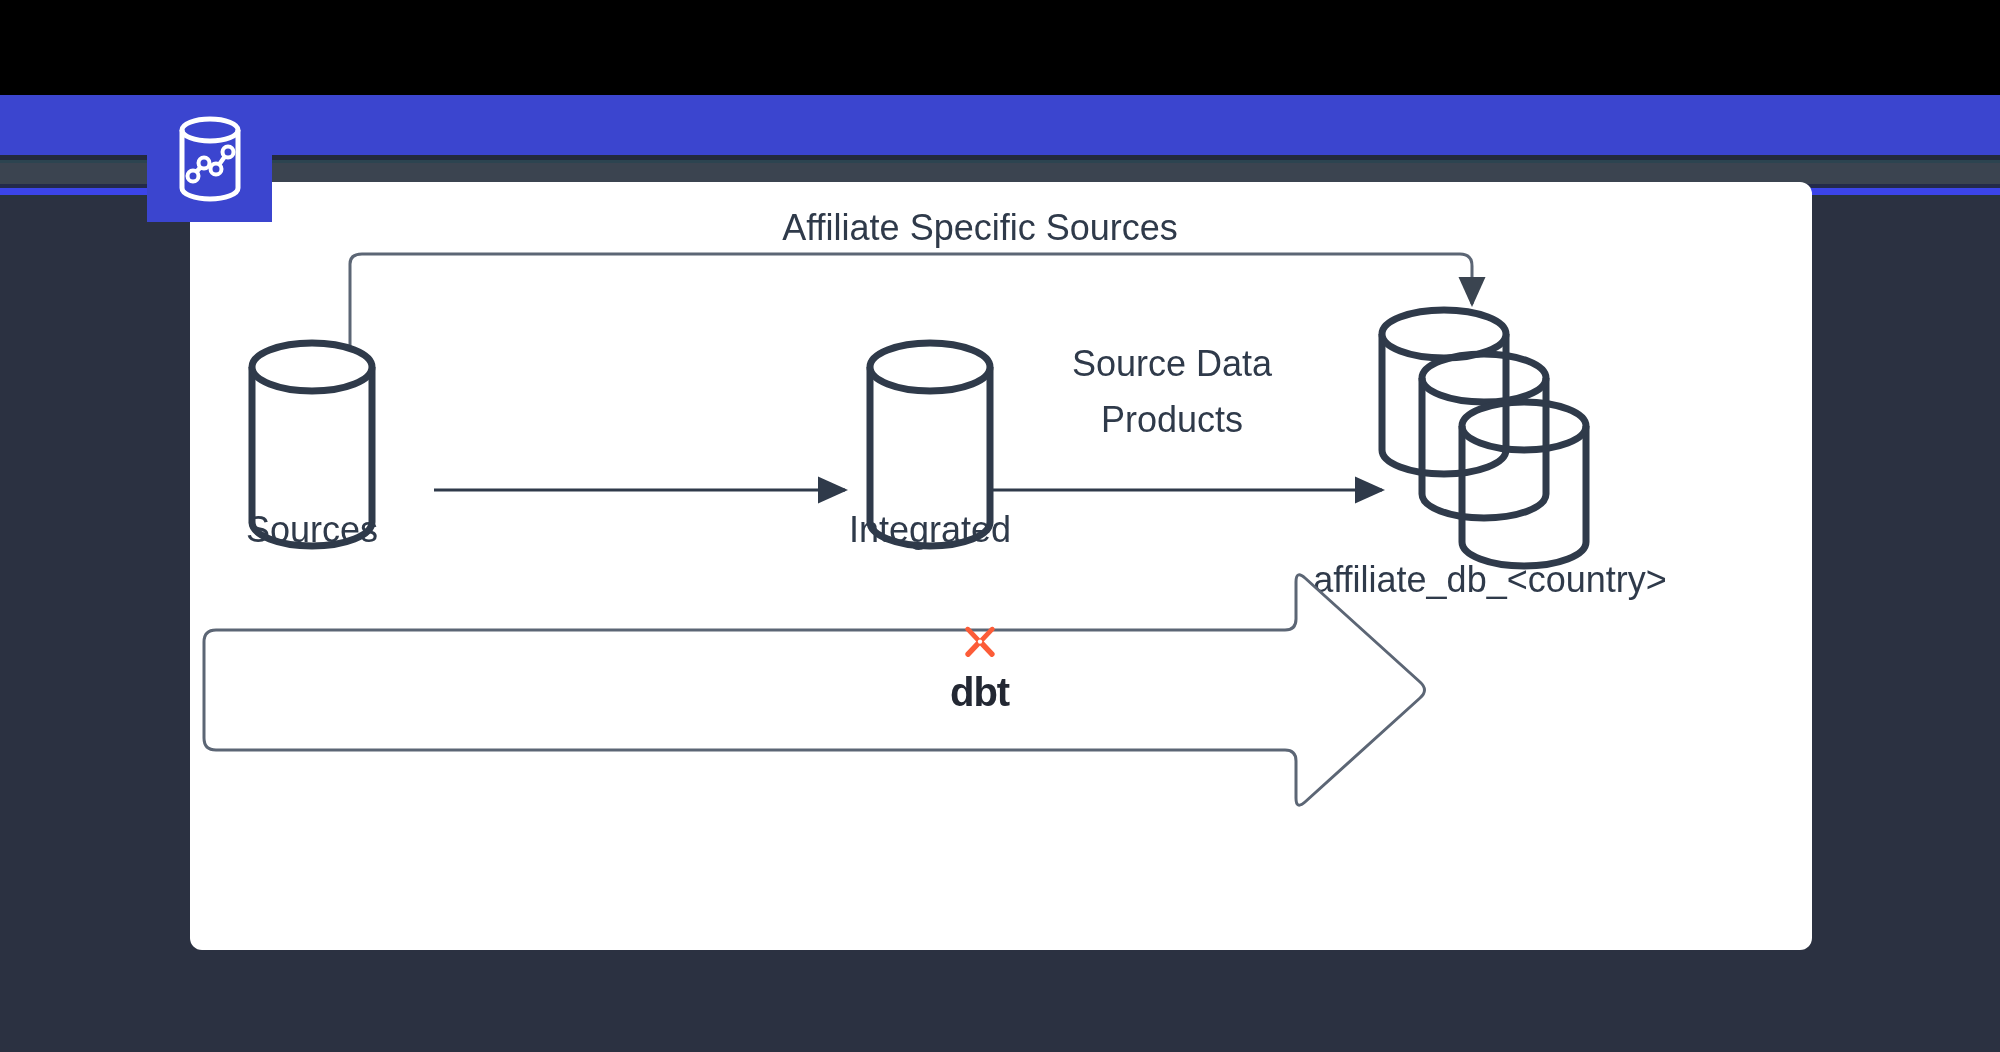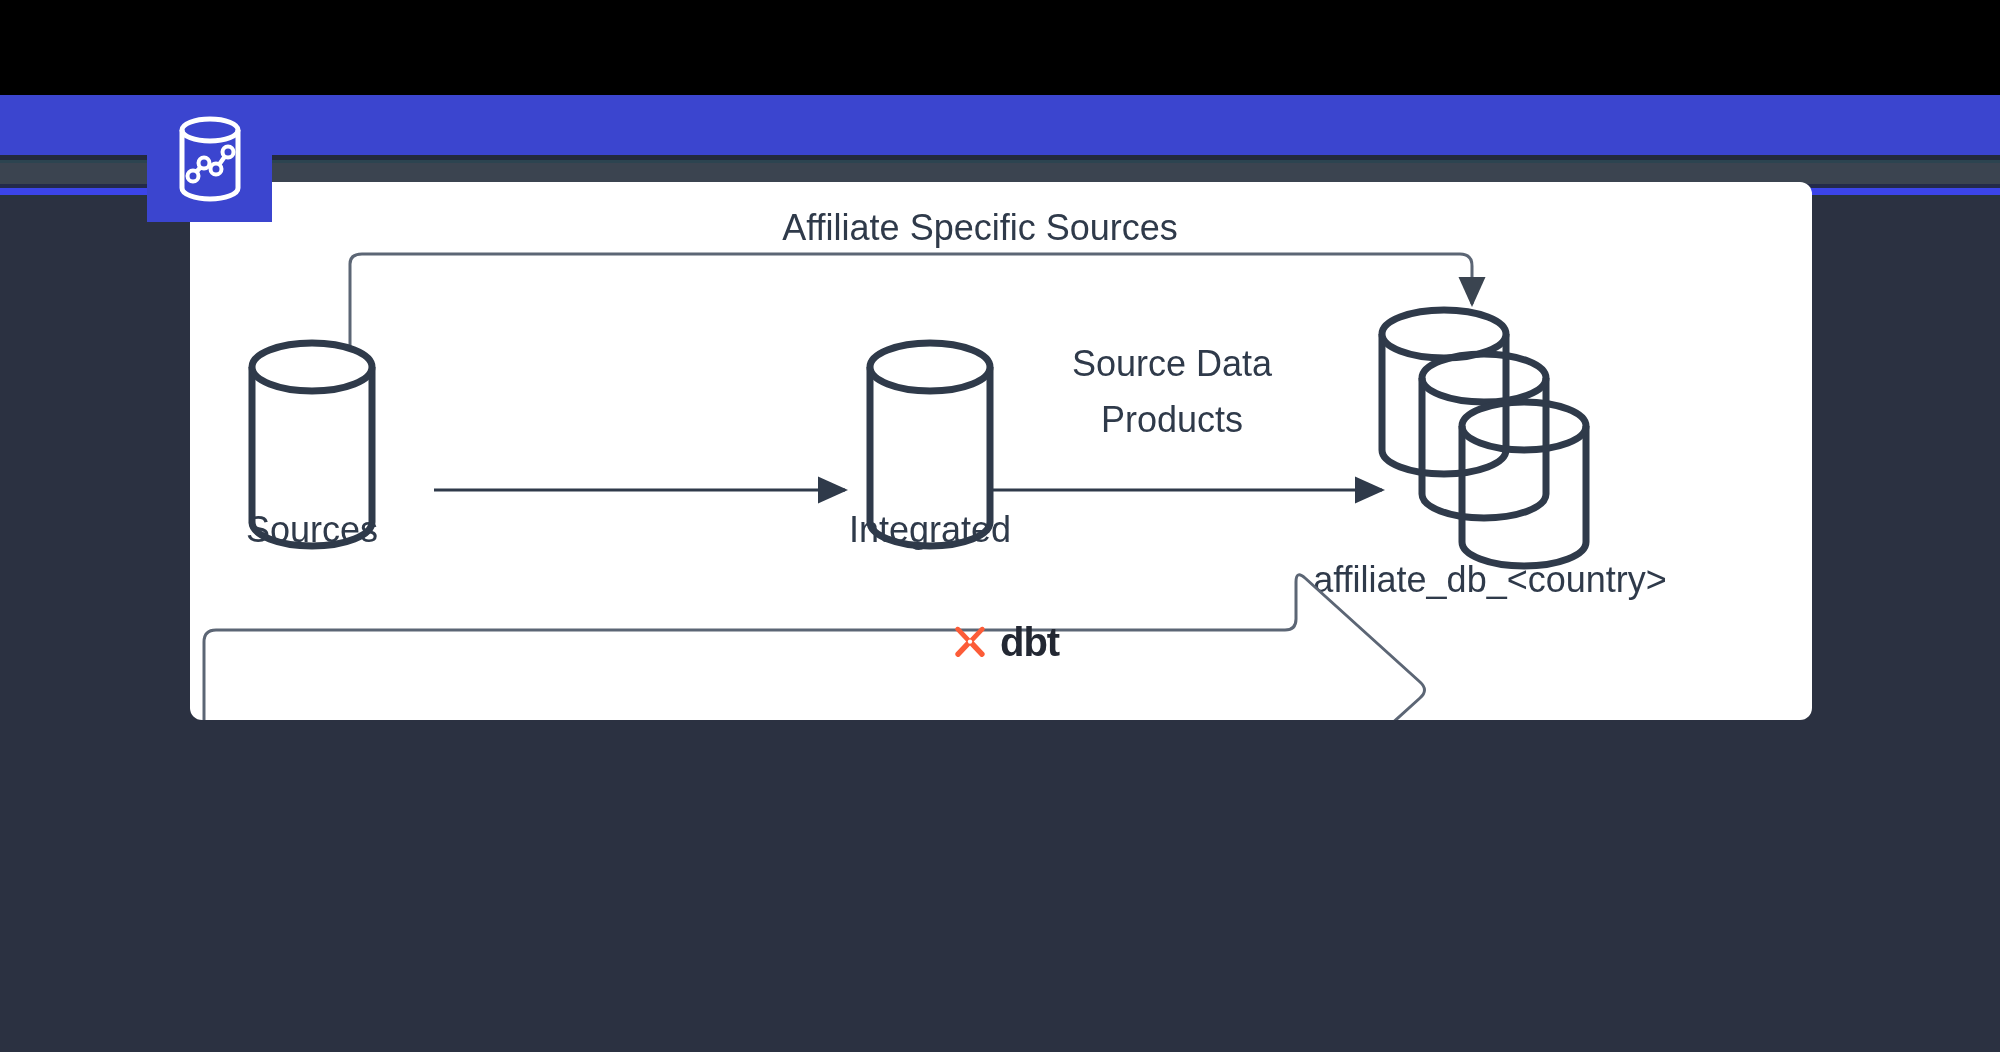--- a/index.html
+++ b/index.html
@@ -77,21 +77,21 @@
     letter-spacing: 0.5px;
     opacity: 0.82;
     z-index: 5;
     white-space: nowrap;
   }
 
   
   .card {
     position: absolute;
     left: 190px; top: 182px;
-    width: 1622px; height: 538px;
+    width: 1622px; height: 768px;
     background: #ffffff;
     border-radius: 12px;
     z-index: 4;
     overflow: hidden;
   }
 
   .diagram-svg {
     position: absolute;
     left: 0; top: 0;
     width: 1622px;
@@ -105,20 +105,21 @@
   }
 
   
   .dbt-logo {
     position: absolute;
     left: 760px; top: 440px;
     display: flex;
     align-items: center;
     gap: 10px;
     z-index: 3;
+    flex-direction: column;
   }
   .dbt-mark { width: 40px; height: 40px; display:block; }
   .dbt-word {
     font-family: "Liberation Sans", sans-serif;
     font-size: 40px;
     font-weight: bold;
     color: #232833;
     letter-spacing: -1px;
     line-height: 1;
   }

